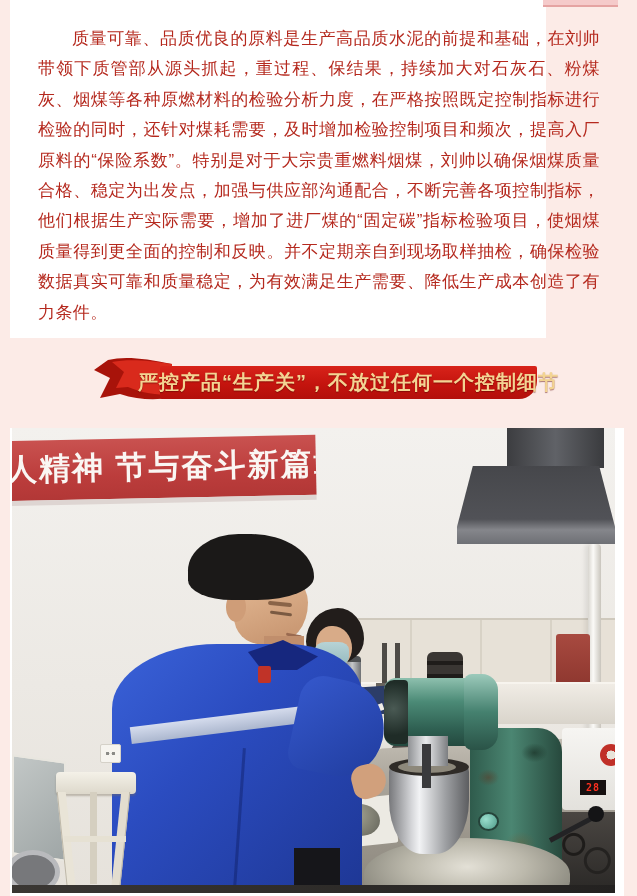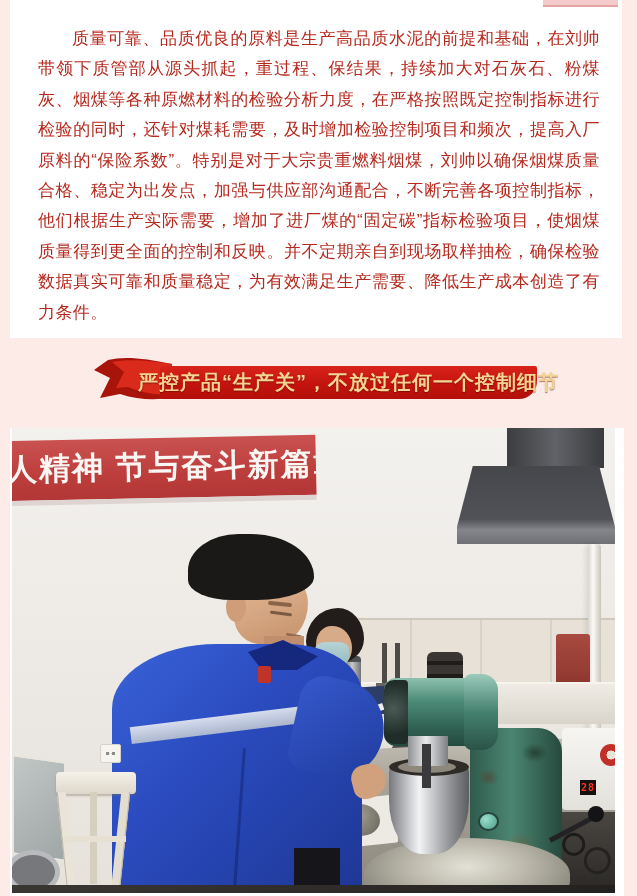--- a/index.html
+++ b/index.html
@@ -3,21 +3,21 @@
 <meta charset="utf-8">
 <style>
   html,body{margin:0;padding:0;}
   body{
     width:637px;height:896px;position:relative;overflow:hidden;
     background:#fcebe7;
     font-family:"Liberation Sans","DejaVu Sans",sans-serif;
   }
   .abs{position:absolute;}
   
-  #text-section{left:10px;top:0;width:612px;height:338px;background:#ffffff;}
+  #text-section{left:10px;top:0;width:536px;height:338px;background:#ffffff;}
   #photo-section{left:10px;top:428px;width:614px;height:468px;background:#ffffff;}
   
   #top-notch{left:543px;top:0;width:75px;height:5px;background:#f5caca;border-bottom:2px solid #e5a3a2;}
   
   #para{
     left:0;top:0;width:612px;box-sizing:border-box;
     padding:7px 22px 0 28px;
     font-size:17px;line-height:30.4px;letter-spacing:.4px;
     color:#b5291e;
     text-align:justify;text-indent:2em;
@@ -97,21 +97,21 @@
   <div class="abs" style="left:303px;top:214px;width:34px;height:26px;background:linear-gradient(180deg,#b7d3d6,#93b8bc);border-radius:30% 30% 45% 45%;"></div>
   <div class="abs" style="left:286px;top:236px;width:58px;height:40px;background:#2a46ae;border-radius:40% 40% 0 0;"></div>
 
   <div class="abs" style="left:331px;top:286px;width:52px;height:44px;background:linear-gradient(180deg,#fbfaf6,#dcd9d2);border-radius:40% 50% 45% 55%;"></div>
 
   <div class="abs" style="left:288px;top:308px;width:315px;height:157px;background:linear-gradient(180deg,#c3beb4 0%,#a9a49a 30%,#8b867c 100%);clip-path:polygon(0 28%,26% 8%,100% 0,100% 100%,0 100%);"></div>
   <div class="abs" style="left:286px;top:306px;width:92px;height:7px;background:#efede6;transform:rotate(-20deg);transform-origin:left bottom;"></div>
 
   <div class="abs" style="left:550px;top:300px;width:53px;height:82px;background:linear-gradient(180deg,#f6f5f2,#e3e1dc);border-radius:4px 0 0 4px;"></div>
   <div class="abs" style="left:588px;top:316px;width:22px;height:22px;background:radial-gradient(circle,#e8e4da 28%,#c03028 30%);border-radius:50%;"></div>
-  <div class="abs" style="left:568px;top:352px;width:16px;height:15px;background:#161010;color:#ff3020;font:bold 10px 'DejaVu Sans Mono',monospace;letter-spacing:1px;text-align:center;line-height:15px;">28</div>
+  <div class="abs" style="left:568px;top:352px;width:26px;height:15px;background:#161010;color:#ff3020;font:bold 10px 'DejaVu Sans Mono',monospace;letter-spacing:1px;text-align:center;line-height:15px;">28</div>
 
   <div class="abs" style="left:544px;top:384px;width:59px;height:81px;background:radial-gradient(circle at 30% 40%,transparent 8px,#1e1c1a 9px,#1e1c1a 11px,transparent 12px),radial-gradient(circle at 70% 60%,transparent 10px,#242220 11px,#242220 13px,transparent 14px),linear-gradient(180deg,#4a4642,#2a2826);"></div>
 
   <div class="abs" style="left:316px;top:370px;width:68px;height:48px;background:#eceae3;transform:rotate(-6deg);border-radius:2px;"></div>
   <div class="abs" style="left:328px;top:376px;width:40px;height:32px;background:radial-gradient(circle at 40% 35%,#a3a291,#76766a 70%,#5f5f55);border-radius:45% 55% 50% 50%;"></div>
 
   <div class="abs" style="left:458px;top:300px;width:92px;height:165px;background:radial-gradient(18px 14px at 20% 30%,rgba(90,60,40,.55),transparent 60%),radial-gradient(22px 16px at 70% 15%,rgba(20,40,30,.6),transparent 60%),radial-gradient(26px 20px at 55% 70%,rgba(120,90,50,.35),transparent 60%),linear-gradient(90deg,#2f5b4c,#4b8672 45%,#27493d);border-radius:10px 24px 0 0;"></div>
   <div class="abs" style="left:372px;top:250px;width:102px;height:68px;background:linear-gradient(180deg,#8ec0ae 0%,#4b8a76 35%,#2f6052 75%,#24493f 100%);border-radius:12px 14px 14px 12px;"></div>
   <div class="abs" style="left:372px;top:252px;width:24px;height:64px;background:radial-gradient(circle at 40% 45%,#4a5a54,#1f2c27 70%);border-radius:10px 4px 4px 10px;"></div>
   <div class="abs" style="left:452px;top:246px;width:34px;height:76px;background:linear-gradient(180deg,#9ccabb,#45816f 50%,#2a5347);border-radius:8px 16px 16px 8px;"></div>

